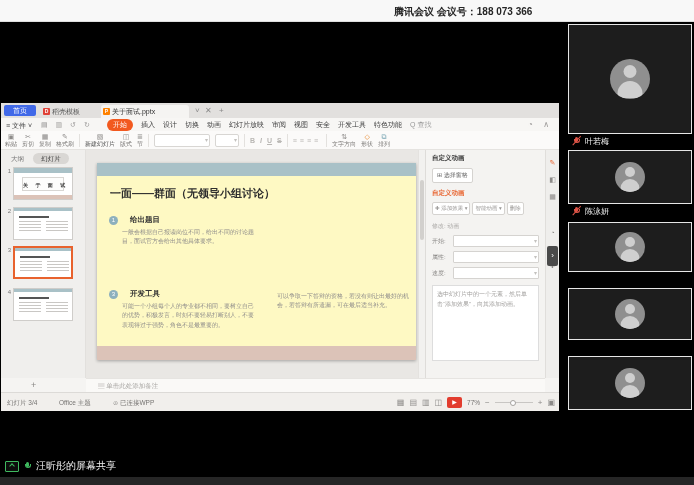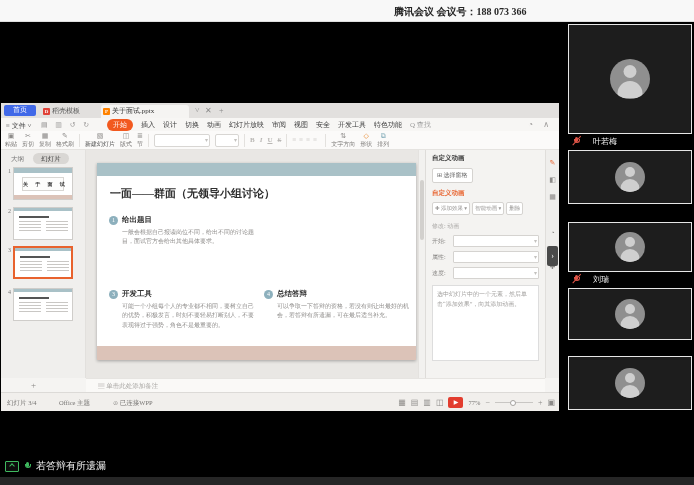--- a/index.html
+++ b/index.html
@@ -1,17 +1,17 @@
 <!DOCTYPE html>
 <html><head>
 <meta charset="utf-8">
 <style>
   html,body{margin:0;padding:0;background:#000;}
   .screen{position:relative;width:694px;height:485px;background:#000;overflow:hidden;
-          font-family:Liberation Serif, serif;-webkit-font-smoothing:antialiased;}
+          font-family:Liberation Sans, sans-serif;-webkit-font-smoothing:antialiased;}
 
   
   .topbar{position:absolute;left:0;top:0;width:694px;height:22px;background:#f8f8f8;border-bottom:1px solid #dedede;box-sizing:border-box;}
   .topbar .txt{position:absolute;left:394px;top:5px;font-size:10px;font-weight:bold;color:#262626;white-space:nowrap;}
 
   
   .wps{position:absolute;left:1px;top:103px;width:558px;height:308px;background:#f5f4f2;color:#444;}
 
   .tabbar{position:absolute;left:0;top:0;width:558px;height:15px;background:#e2e0de;}
   .tab-home{position:absolute;left:3px;top:2px;width:32px;height:11px;background:#4169e8;border-radius:2px;color:#fff;font-size:7px;line-height:11px;text-align:center;}
@@ -56,26 +56,26 @@
   .tband2{position:absolute;left:0;bottom:0;right:0;height:4px;background:#dcc3b8;}
   .t1box{position:absolute;left:8px;top:9px;right:8px;bottom:8px;border:1px solid #d8d6d3;background:#fdfdfc;
          font-size:5px;letter-spacing:3px;color:#333;text-align:center;line-height:14px;font-weight:bold;white-space:nowrap;}
   .tline{position:absolute;height:2px;background:#555;left:5px;top:8px;width:30px;}
   .tcol{position:absolute;top:13px;width:22px;}
   .tcol i{display:block;height:1px;background:#c9c7c4;margin-bottom:2px;}
   .addslide{position:absolute;left:30px;top:276px;font-size:9px;color:#8a8886;line-height:12px;}
 
   
   .canvas{position:absolute;left:85px;top:47px;width:339px;height:228px;background:#e9e7e4;overflow:hidden;}
-  .slide{position:absolute;left:11px;top:13px;width:319px;height:197px;background:#ffffff;box-shadow:0 1px 3px rgba(0,0,0,.3);}
+  .slide{position:absolute;left:11px;top:13px;width:319px;height:197px;background:#fef9c3;box-shadow:0 1px 3px rgba(0,0,0,.3);}
   .band-top{position:absolute;left:0;top:0;right:0;height:13px;background:#a9c1c7;}
   .band-bot{position:absolute;left:0;bottom:0;right:0;height:14px;background:#dcc3b8;}
   .stitle{position:absolute;left:13px;top:23px;font-size:11px;font-weight:bold;color:#2e2e2e;white-space:nowrap;}
   .gitem{position:absolute;width:146px;}
-  .grow{display:flex;align-items:center;gap:4px;}
+  .grow{display:flex;align-items:center;gap:12px;}
   .gcirc{width:9px;height:9px;border-radius:50%;background:#8db0bd;color:#fff;font-size:6px;line-height:9px;text-align:center;flex:none;}
   .ghead{font-size:7.5px;font-weight:bold;color:#333;}
   .gbody{margin:3px 0 0 13px;font-size:6px;color:#8f8d8b;line-height:1.55;width:132px;}
   .vsb{position:absolute;right:0;top:0;width:7px;height:228px;background:#f2f1ef;border-left:1px solid #e4e2df;box-sizing:border-box;}
   .vsb i{position:absolute;left:1px;top:30px;width:4px;height:60px;background:#d2d0cd;border-radius:2px;}
 
   
   .tpane{position:absolute;left:424px;top:47px;width:120px;height:228px;background:#f4f3f1;border-left:1px solid #dedcd9;box-sizing:border-box;padding:4px 6px;font-size:6.5px;}
   .tp-title{color:#333;font-weight:bold;}
   .tp-btn{display:inline-block;margin-top:5px;padding:2px 4px;background:#fff;border:1px solid #d5d3d0;border-radius:2px;color:#666;font-size:6px;}
@@ -108,21 +108,21 @@
 
   
   .strip{position:absolute;left:563px;top:22px;width:131px;height:463px;background:#000;}
   .tile{position:absolute;left:5px;width:124px;background:#1d1d1d;border:1px solid #e6e6e6;box-sizing:border-box;}
   .av{position:absolute;left:50%;top:50%;transform:translate(-50%,-50%);width:30px;height:30px;border-radius:50%;background:#8f8f8f;overflow:hidden;}
   .av::before{content:"";position:absolute;left:50%;top:5px;transform:translateX(-50%);width:10px;height:10px;border-radius:50%;background:#cfcfcf;}
   .av::after{content:"";position:absolute;left:50%;top:17px;transform:translateX(-50%);width:19px;height:13px;border-radius:10px 10px 0 0;background:#cfcfcf;}
   .av.big{width:40px;height:40px;}
   .av.big::before{width:13px;height:13px;top:6px;}
   .av.big::after{width:25px;height:17px;top:22px;border-radius:13px 13px 0 0;}
-  .tname{position:absolute;left:5px;width:124px;height:14px;display:flex;align-items:center;gap:12px;color:#f0f0f0;font-size:8px;padding-left:4px;box-sizing:border-box;}
+  .tname{position:absolute;left:5px;width:124px;height:14px;display:flex;align-items:center;gap:4px;color:#f0f0f0;font-size:8px;padding-left:4px;box-sizing:border-box;}
   .chev{margin-left:26px;color:#fff;font-size:9px;line-height:10px;}
 
   
   .mic{position:relative;width:9px;height:10px;display:inline-block;flex:none;}
   .mic .b{position:absolute;left:3px;top:0.5px;width:3px;height:5px;border-radius:1.5px;background:#e05548;}
   .mic .u{position:absolute;left:1.5px;top:3px;width:6px;height:4px;border:1px solid #e05548;border-top:none;border-radius:0 0 3px 3px;box-sizing:border-box;}
   .mic .s{position:absolute;left:0;top:8px;width:12px;height:1.3px;background:#e05548;transform:rotate(-48deg);transform-origin:1px 0;}
   .mic.on .b{background:#3fb95f;}
   .mic.on .u{border-color:#3fb95f;}
 
@@ -314,24 +314,20 @@
           <div class="gbody">一般会根据自己报读岗位不同，给出不同的讨论题目，面试官方会给出其他具体要求。</div>
         </div>
         <div class="gitem" style="left:12px;top:126px">
           <div class="grow">
               <span class="gcirc">3</span>
             <span class="ghead">开发工具</span>
             </div>
           <div class="gbody">可能一个小组每个人的专业都不相同，要树立自己的优势，积极发言，时刻不要轻易打断别人，不要表现得过于强势，角色不是最重要的。</div>
         </div>
         <div class="gitem" style="left:167px;top:126px">
-          <div class="grow">
-              <span class="gcirc">4</span>
-            <span class="ghead">总结答辩</span>
-            </div>
           <div class="gbody">可以争取一下答辩的资格，若没有则让出最好的机会，若答辩有所遗漏，可在最后适当补充。</div>
         </div>
       </div>
       <div class="vsb">
           <i></i>
         </div>
     </div>
 
     <div class="tpane">
       <div class="tp-title">自定义动画</div>
@@ -401,45 +397,45 @@
           <i class="b"></i>
           <i class="u"></i>
           <i class="s"></i>
         </span>
       <span>叶若梅</span>
     </div>
 
     <div class="tile" style="top:128px;height:54px">
       <div class="av"></div>
     </div>
-
-    <div class="tile" style="top:200px;height:50px">
-      <div class="av"></div>
-    </div>
-    <div class="tname" style="top:250px">
+    <div class="tname" style="top:182px">
       <span class="mic">
           <i class="b"></i>
           <i class="u"></i>
           <i class="s"></i>
         </span>
-      <span>刘瑞</span>
+      <span>陈泳妍</span>
+    </div>
+
+    <div class="tile" style="top:200px;height:50px">
+      <div class="av"></div>
     </div>
 
     <div class="tile" style="top:266px;height:52px">
       <div class="av"></div>
     </div>
 
     <div class="tile" style="top:334px;height:54px">
       <div class="av"></div>
     </div>
   </div>
 
   <div class="share">
     <span class="scr"></span>
     <span class="mic on">
         <i class="b"></i>
         <i class="u"></i>
       </span>
-    <span>若答辩有所遗漏</span>
+    <span>汪昕彤的屏幕共享</span>
   </div>
 
   <div class="bottomstrip"></div>
 </div>
 
 </body></html>

